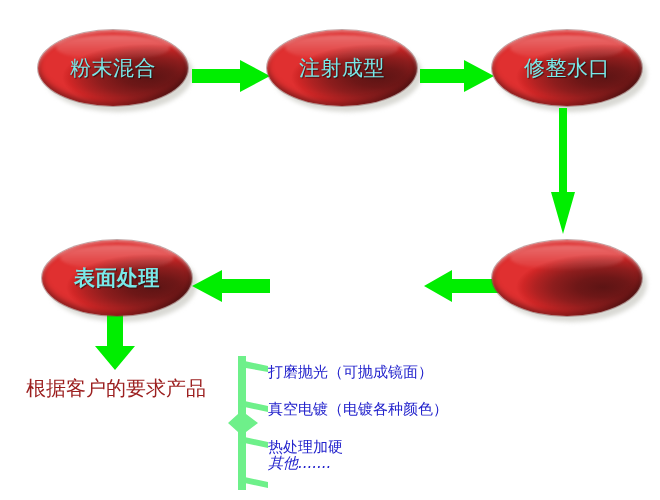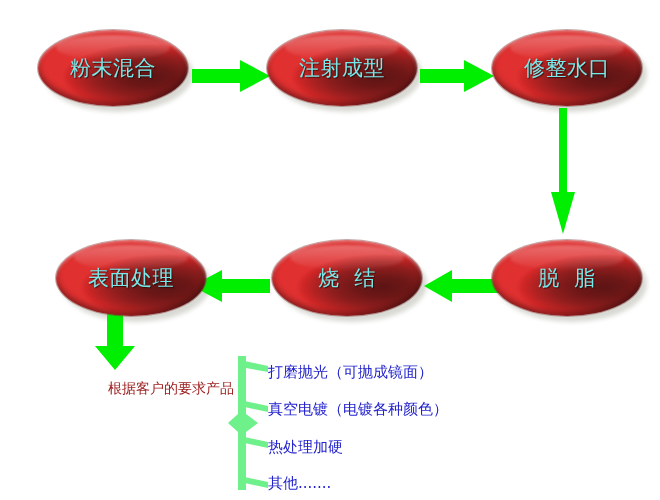--- a/index.html
+++ b/index.html
@@ -74,56 +74,56 @@
     white-space: pre;
     text-shadow: 1px 1px 1px rgba(0,0,0,0.55);
   }
 
   
   #node-1 { left: 38px;  top: 30px;  }
   #node-2 { left: 267px; top: 30px;  }
   #node-3 { left: 492px; top: 30px;  }
   #node-4 { left: 492px; top: 240px; }
   #node-5 { left: 272px; top: 240px; }
-  #node-6 { left: 56px;  top: 240px; }
+  #node-6 { left: 42px;  top: 240px; font-weight: bold; }
 
   
   .arrow { position: absolute; }
   #arrow-1 { left: 192px; top: 57px;  }
   #arrow-2 { left: 420px; top: 57px;  }
   #arrow-3 { left: 548px; top: 108px; }
   #arrow-4 { left: 422px; top: 267px; }
   #arrow-5 { left: 190px; top: 267px; }
   #arrow-6 { left: 93px;  top: 312px; }
   #brace   { left: 228px; top: 356px; }
 
   
   #effects-caption {
     position: absolute;
     left: 26px;
     top: 374px;
     width: 208px;
-    text-align: right;
+    text-align: left;
     color: #9c2020;
-    font-size: 14px;
+    font-size: 20px;
     line-height: 28px;
   }
   #effects-caption .line { display: block; white-space: pre; }
 
   .effect-item {
     position: absolute;
     left: 268px;
     color: #2222cc;
     font-size: 15px;
     white-space: pre;
   }
   #effect-0 { top: 363px; }
   #effect-1 { top: 400px; }
   #effect-2 { top: 438px; }
-  #effect-3 { top: 474px; }
+  #effect-3 { top: 454px; font-style: italic; }
 </style>
 </head>
 <body>
 
 <div id="canvas">
 
   <div class="node" id="node-1">
     <div class="shadow"></div>
     <div class="body"></div>
     <div class="gloss"></div>
@@ -141,29 +141,22 @@
     <div class="shadow"></div>
     <div class="body"></div>
     <div class="gloss"></div>
     <span class="label">修整水口</span>
   </div>
 
   <div class="node" id="node-4">
     <div class="shadow"></div>
     <div class="body"></div>
     <div class="gloss"></div>
-    <span class="label">脱  脂</span>
-  </div>
-
-  <div class="node" id="node-5">
-    <div class="shadow"></div>
-    <div class="body"></div>
-    <div class="gloss"></div>
-    <span class="label">烧  结</span>
-  </div>
+  </div>
+
 
   <div class="node" id="node-6">
     <div class="shadow"></div>
     <div class="body"></div>
     <div class="gloss"></div>
     <span class="label">表面处理</span>
   </div>
 
   <svg class="arrow" id="arrow-1" width="80" height="38" viewBox="0 0 80 38">
     <polygon points="0,12 48,12 48,3 78,19 48,35 48,26 0,26" fill="#00ee00"></polygon>

